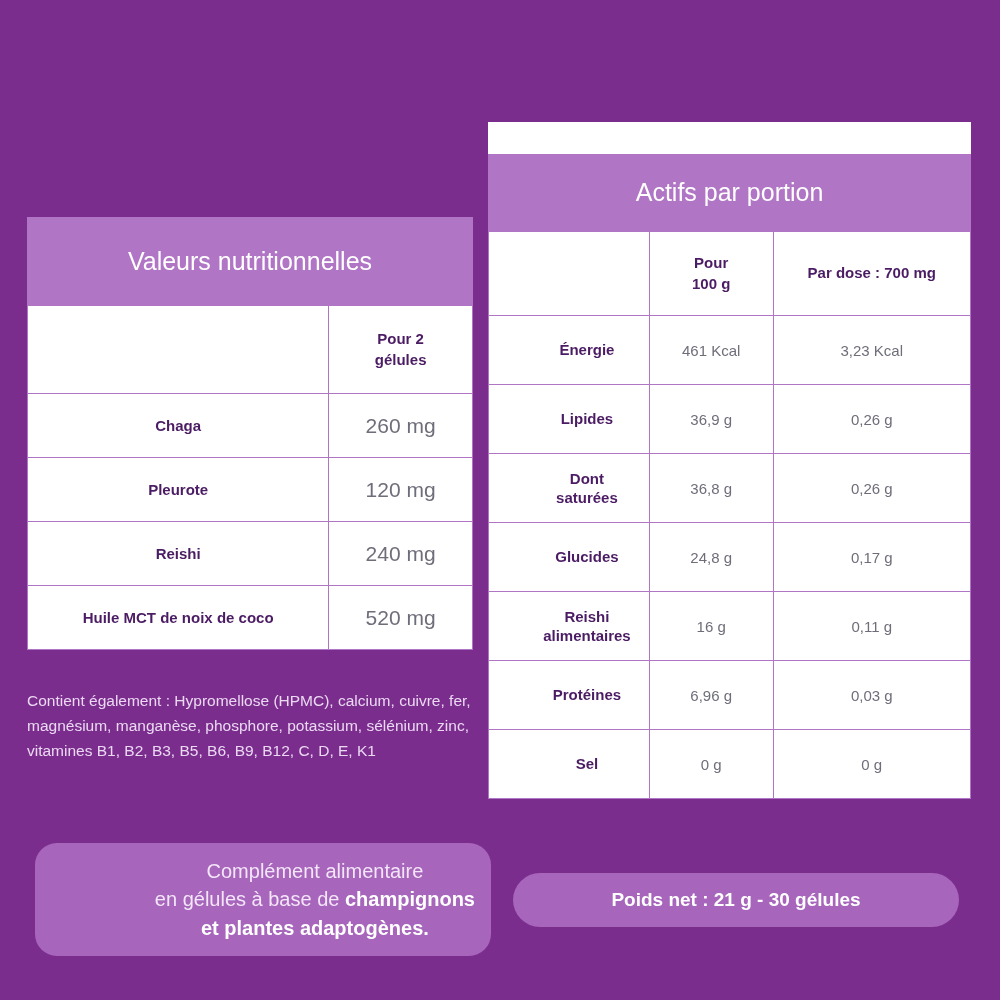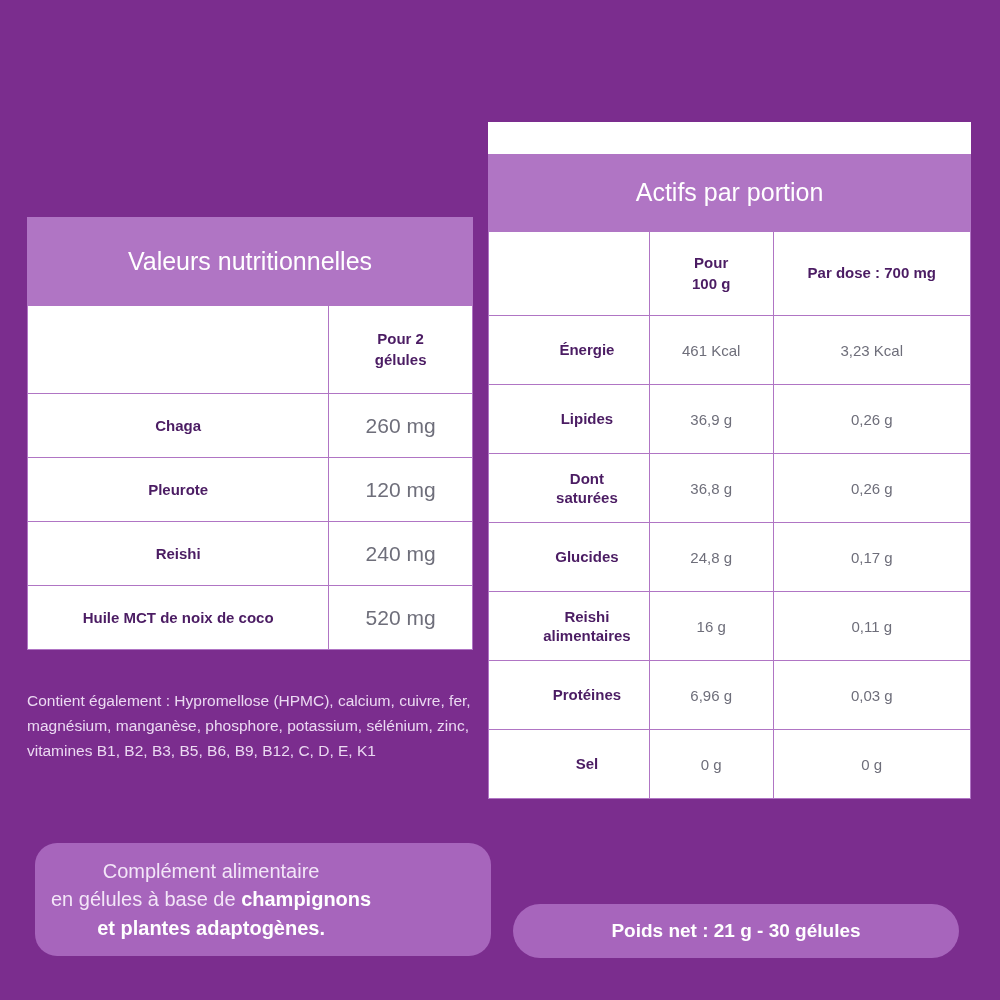--- a/index.html
+++ b/index.html
@@ -138,39 +138,39 @@
     line-height: 1.35;
   }
 
   
   #complement-pill {
     position: absolute;
     left: 35px; top: 843px;
     width: 456px; height: 113px;
     background: #A765BC;
     border-radius: 22px;
-    display: flex; align-items: center; justify-content: flex-start;
+    display: flex; align-items: center; justify-content: flex-end;
     text-align: center;
     padding: 0 16px;
   }
   #complement-pill .text {
     color: #F3E6F8;
     font-size: 20px;
     line-height: 1.42;
   }
   #complement-pill .text b { color: #ffffff; font-weight: bold; }
 
   
   #poids-pill {
     position: absolute;
     left: 513px; top: 873px;
     width: 446px; height: 54px;
     background: #A765BC;
     border-radius: 27px;
-    display: flex; align-items: center; justify-content: center; margin-top: 31px;
+    display: flex; align-items: center; justify-content: center;
   }
   #poids-pill .text {
     color: #ffffff;
     font-size: 19px;
     font-weight: bold;
   }
 </style>
 </head>
 <body>
 

